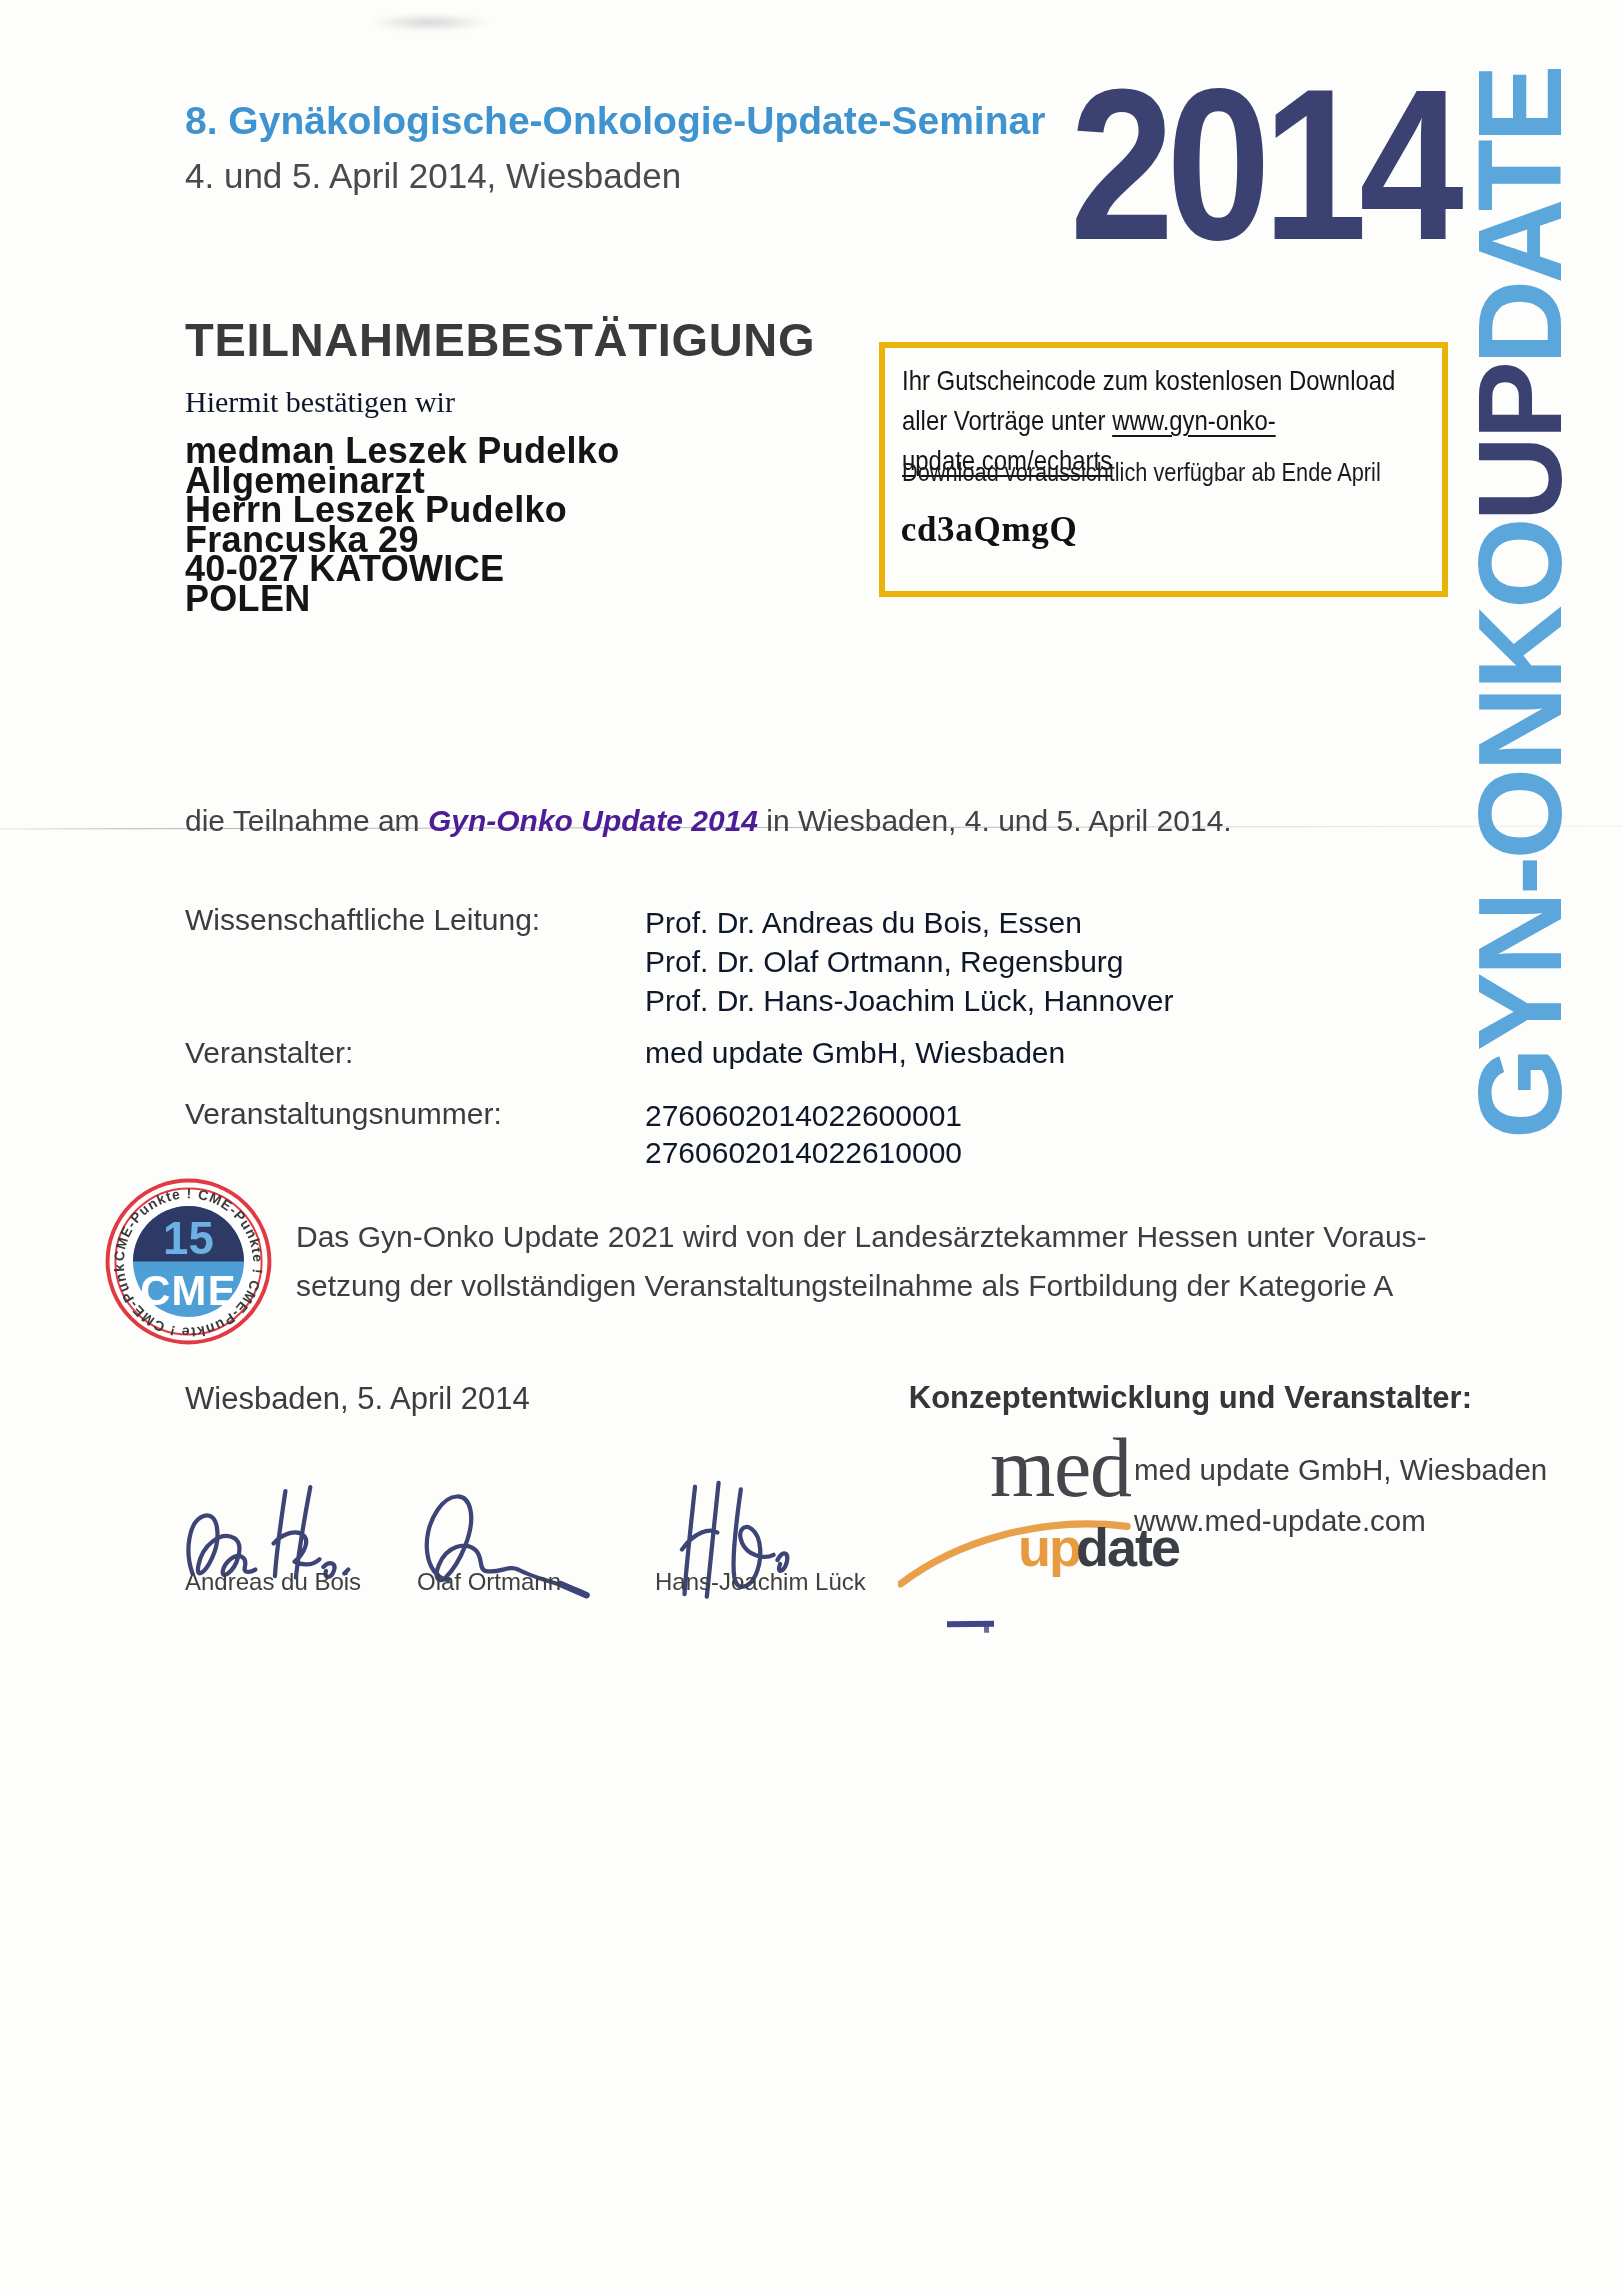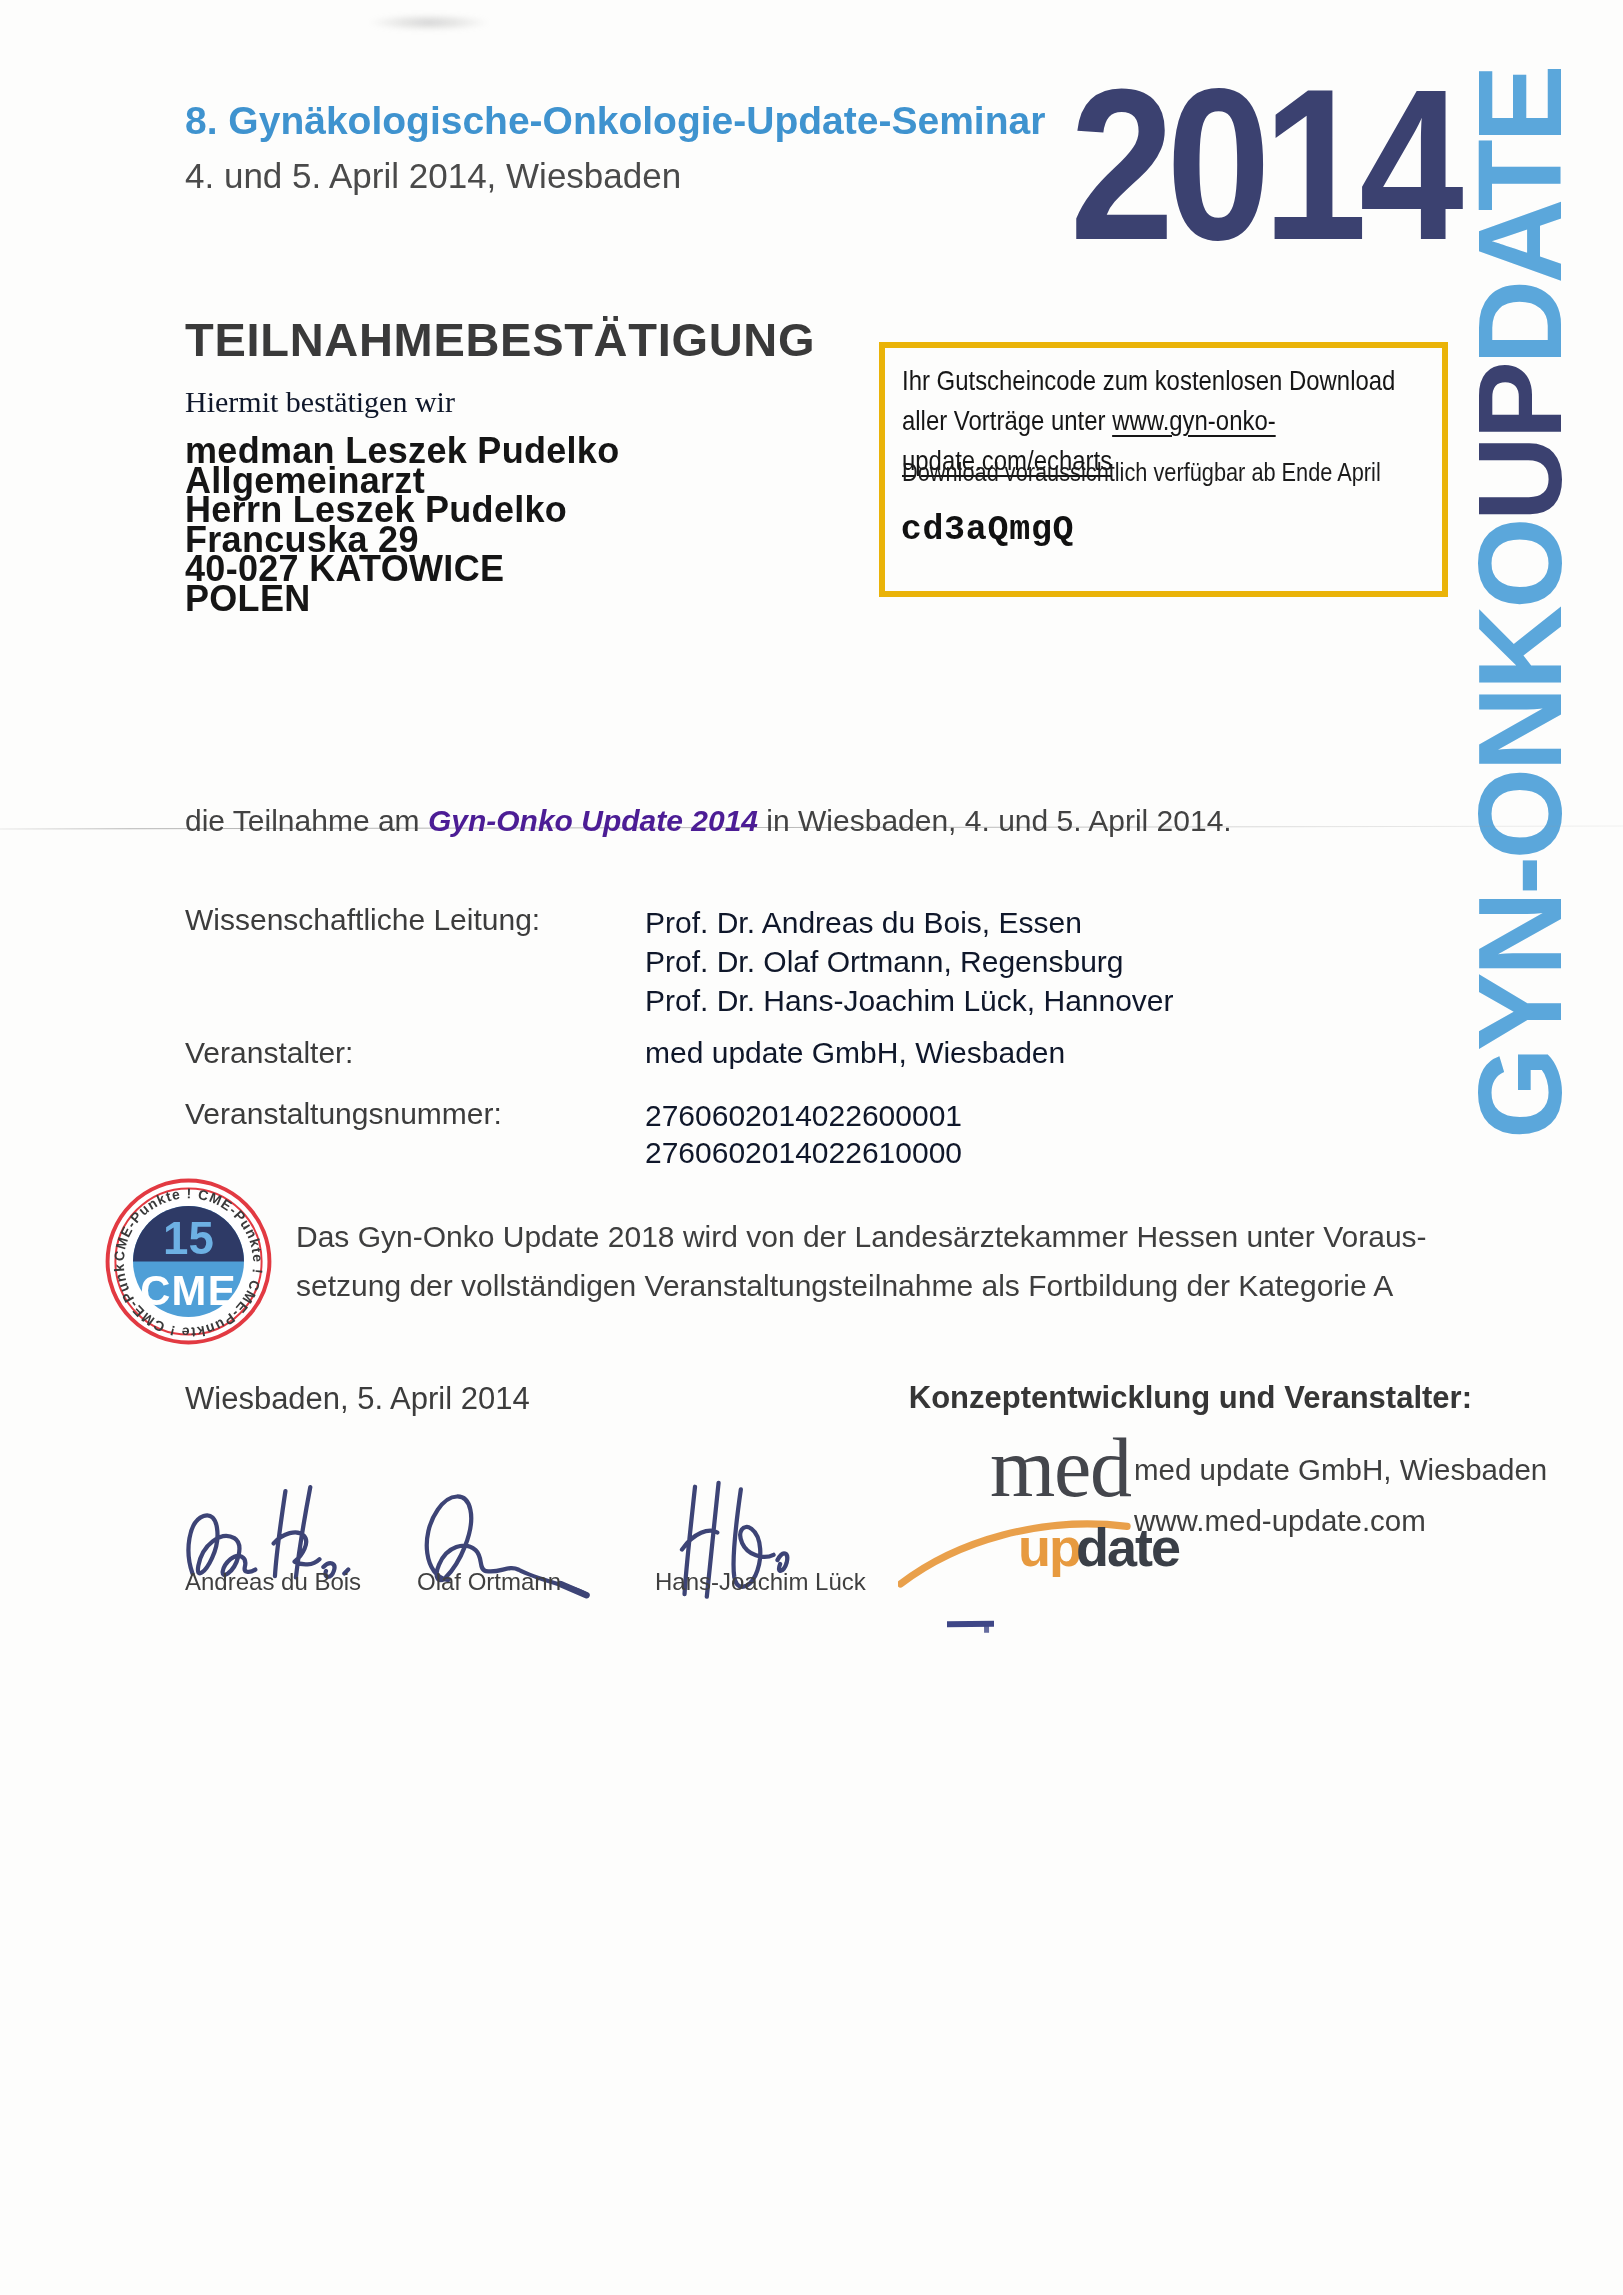--- a/index.html
+++ b/index.html
@@ -40,21 +40,21 @@
 
   .voucher{
     left:879px;top:342px;width:557px;height:243px;
     border:6px solid #eab308;background:transparent;
   }
   .voucher-intro{left:17px;top:13px;width:576px;font-size:27.5px;line-height:40px;color:#161616;
     transform:scaleX(.87);transform-origin:0 0;}
   .voucher-url{text-decoration:underline;text-underline-offset:4.6px;text-decoration-thickness:2px;}
   .voucher-note{left:17px;top:110px;width:589px;font-size:25px;color:#1b1b1b;
     transform:scaleX(.87);transform-origin:0 0;}
-  .voucher-code{left:15.7px;top:162px;font-family:Liberation Mono, monospace;
+  .voucher-code{left:15.7px;top:162px;font-family:Liberation Serif, serif;
     font-size:35px;font-weight:bold;color:#111;letter-spacing:0.7px;}
 
   .crease{
     left:0;top:827px;width:1623px;height:1.3px;
     background:linear-gradient(to right,rgba(120,120,120,.15),rgba(110,110,110,.5) 8%,rgba(110,110,110,.45) 62%,rgba(150,150,150,.25) 82%,rgba(150,150,150,.12));
     transform:rotate(-.1deg);
   }
   .smudge{
     left:367px;top:14.4px;width:124px;height:17px;border-radius:50%;
     background:radial-gradient(ellipse at center,rgba(150,150,150,.4),rgba(150,150,150,0) 70%);
@@ -157,21 +157,21 @@
       <path id="cme-ring-path" d="M 32 131 A 99 99 0 1 1 31.99 131.5"></path>
     </defs>
     <text font-size="21.5" font-weight="bold" fill="#3a3a3a" letter-spacing="1.6"><textPath href="#cme-ring-path">CME-Punkte ! CME-Punkte ! CME-Punkte ! CME-Punkte ! </textPath></text>
     <circle cx="131" cy="131" r="85" fill="#4f9fd7"></circle>
     <path d="M46 131 A 85 85 0 0 1 216 131 Z" fill="#2e3a66"></path>
     <text x="131" y="119" text-anchor="middle" font-size="70" font-weight="bold" fill="#6db0e3">15</text>
     <text x="131" y="198" text-anchor="middle" font-size="64" font-weight="bold" fill="#ffffff" letter-spacing="2">CME</text>
   </svg>
 
   <div class="abs cme-paragraph">
-    <div class="nowrap">Das Gyn-Onko Update 2018 wird von der Landesärztekammer Hessen unter Voraus-</div>
+    <div class="nowrap">Das Gyn-Onko Update 2021 wird von der Landesärztekammer Hessen unter Voraus-</div>
     <div class="nowrap">setzung der vollständigen Veranstaltungsteilnahme als Fortbildung der Kategorie A</div>
   </div>
 
   <div class="abs place-date nowrap">Wiesbaden, 5. April 2014</div>
   <div class="abs concept-label nowrap">Konzeptentwicklung und Veranstalter:</div>
 
   <svg class="abs sig-1" width="216" height="131" viewBox="0 0 330 200">
     <path class="sig" stroke-width="6.5" d="M16 152 C4 118 10 72 33 64 C56 56 60 98 46 128 C36 150 21 162 25 140 C31 108 60 86 80 98 C96 108 84 142 70 152 C58 160 60 142 74 130 C86 120 100 126 96 142 C94 150 102 152 112 146"></path>
     <path class="sig" stroke-width="6.5" d="M158 26 C152 66 144 122 142 156 M196 20 C188 62 178 124 174 158 M140 106 C154 90 176 84 186 94 C196 104 184 124 172 134 C184 140 200 140 210 130 M216 142 C226 132 236 136 232 148 C228 160 216 160 220 148 M248 152 L254 146"></path>
   </svg>

